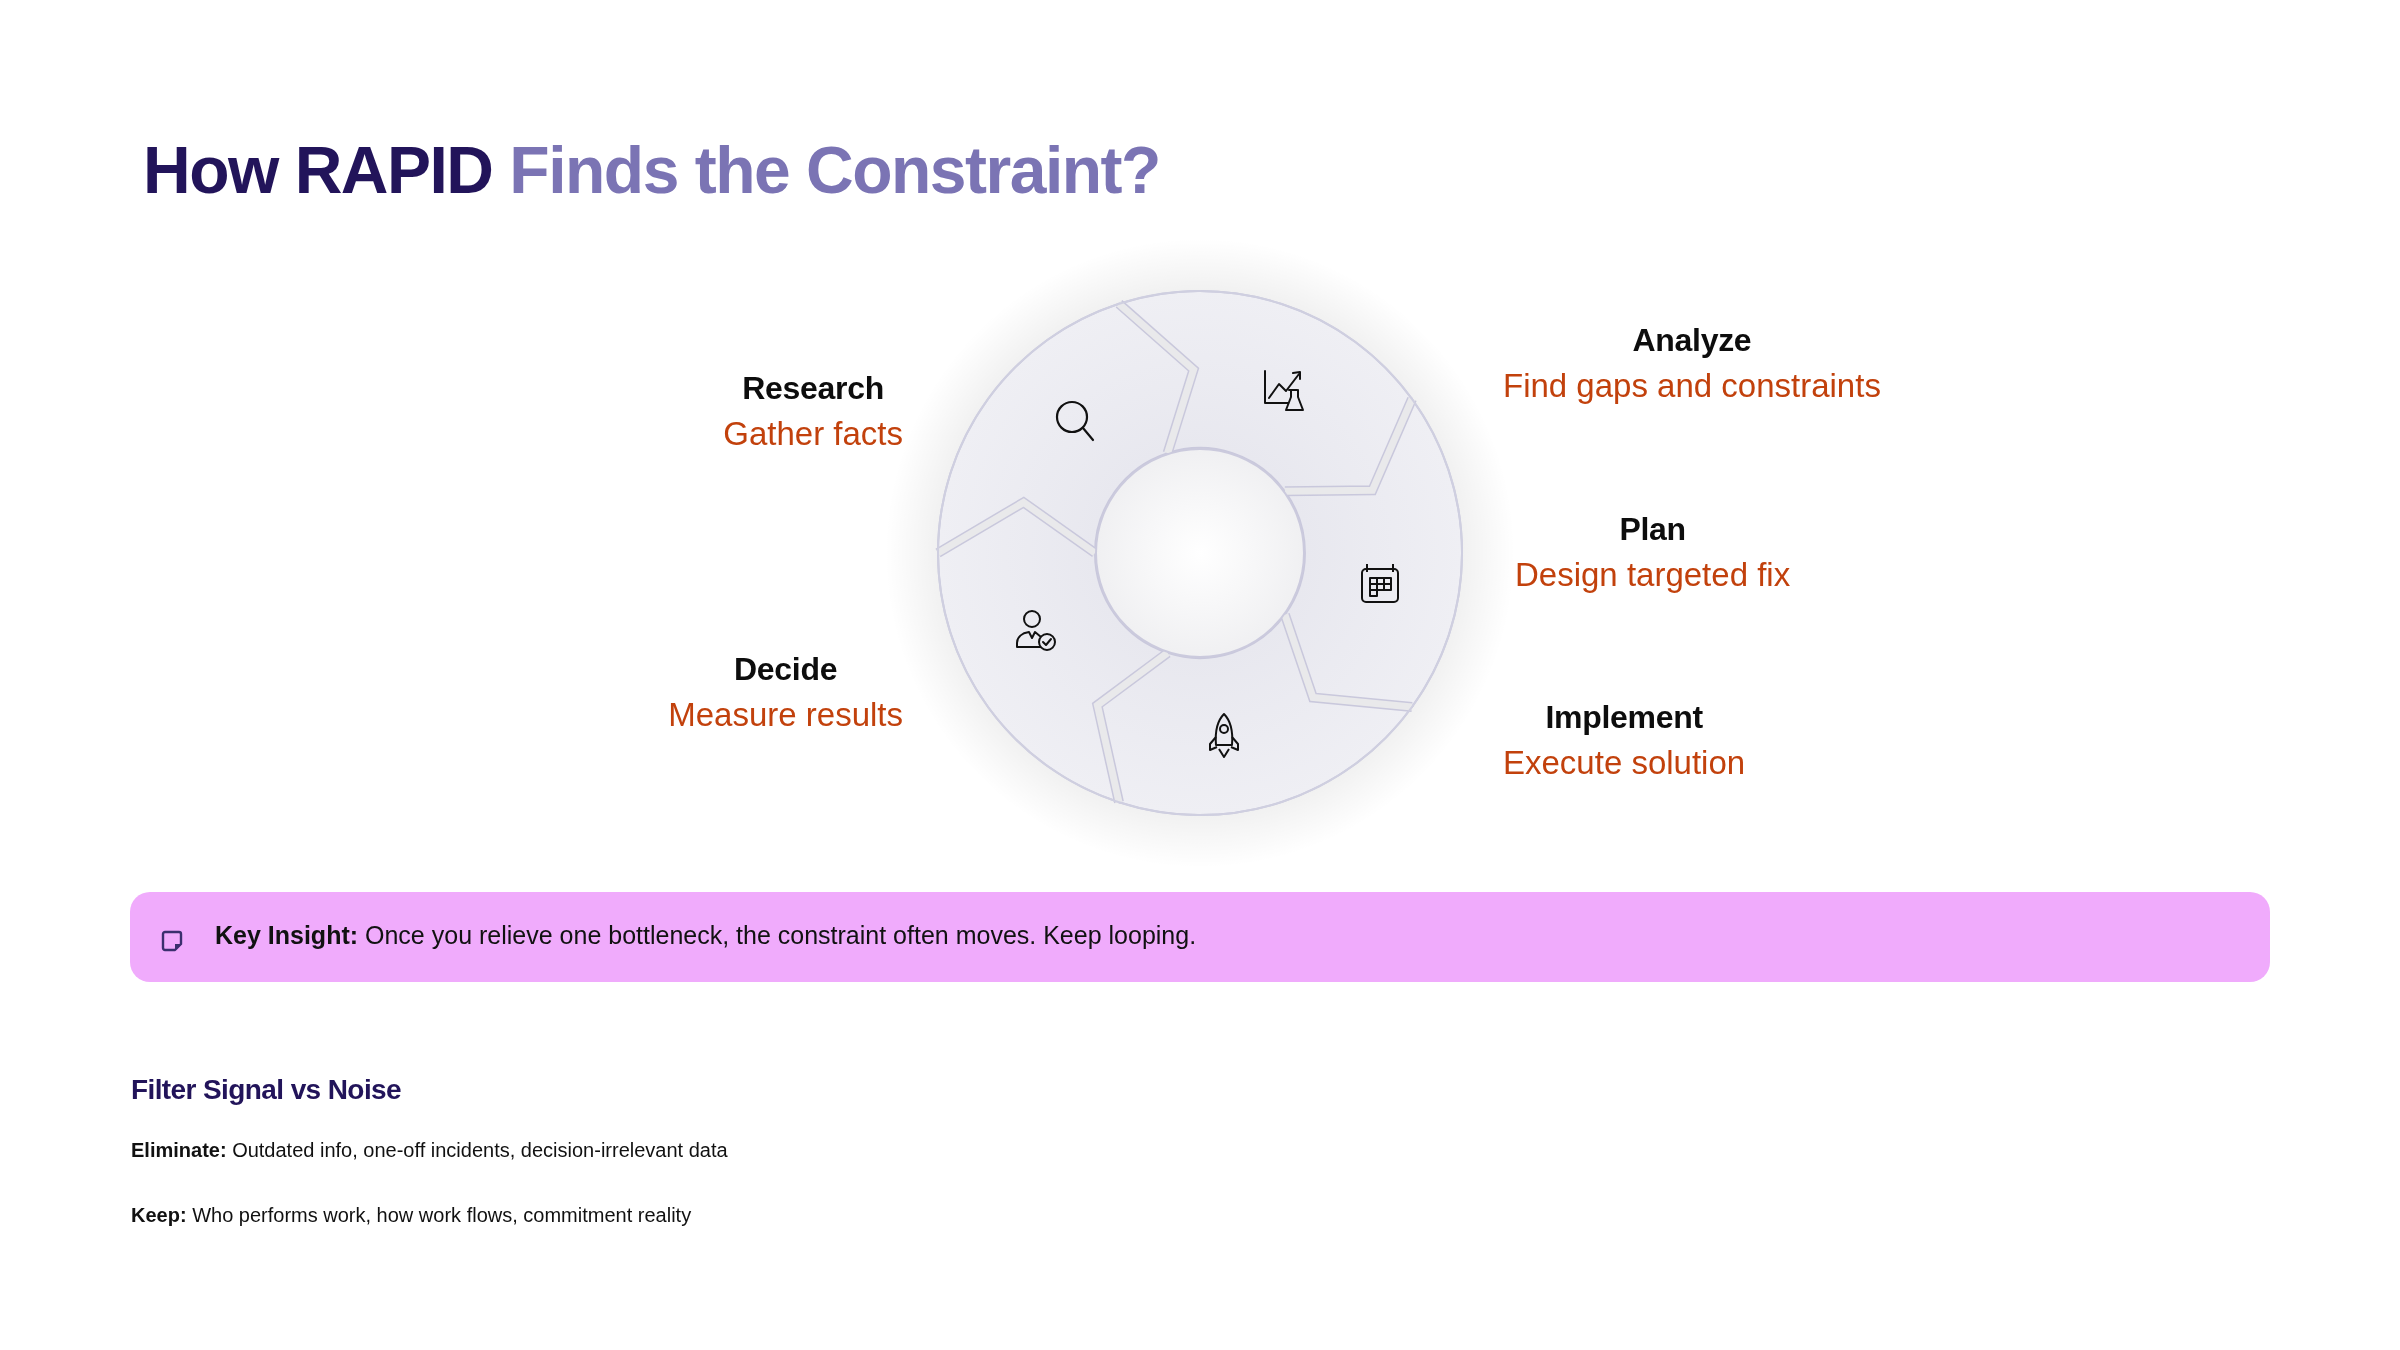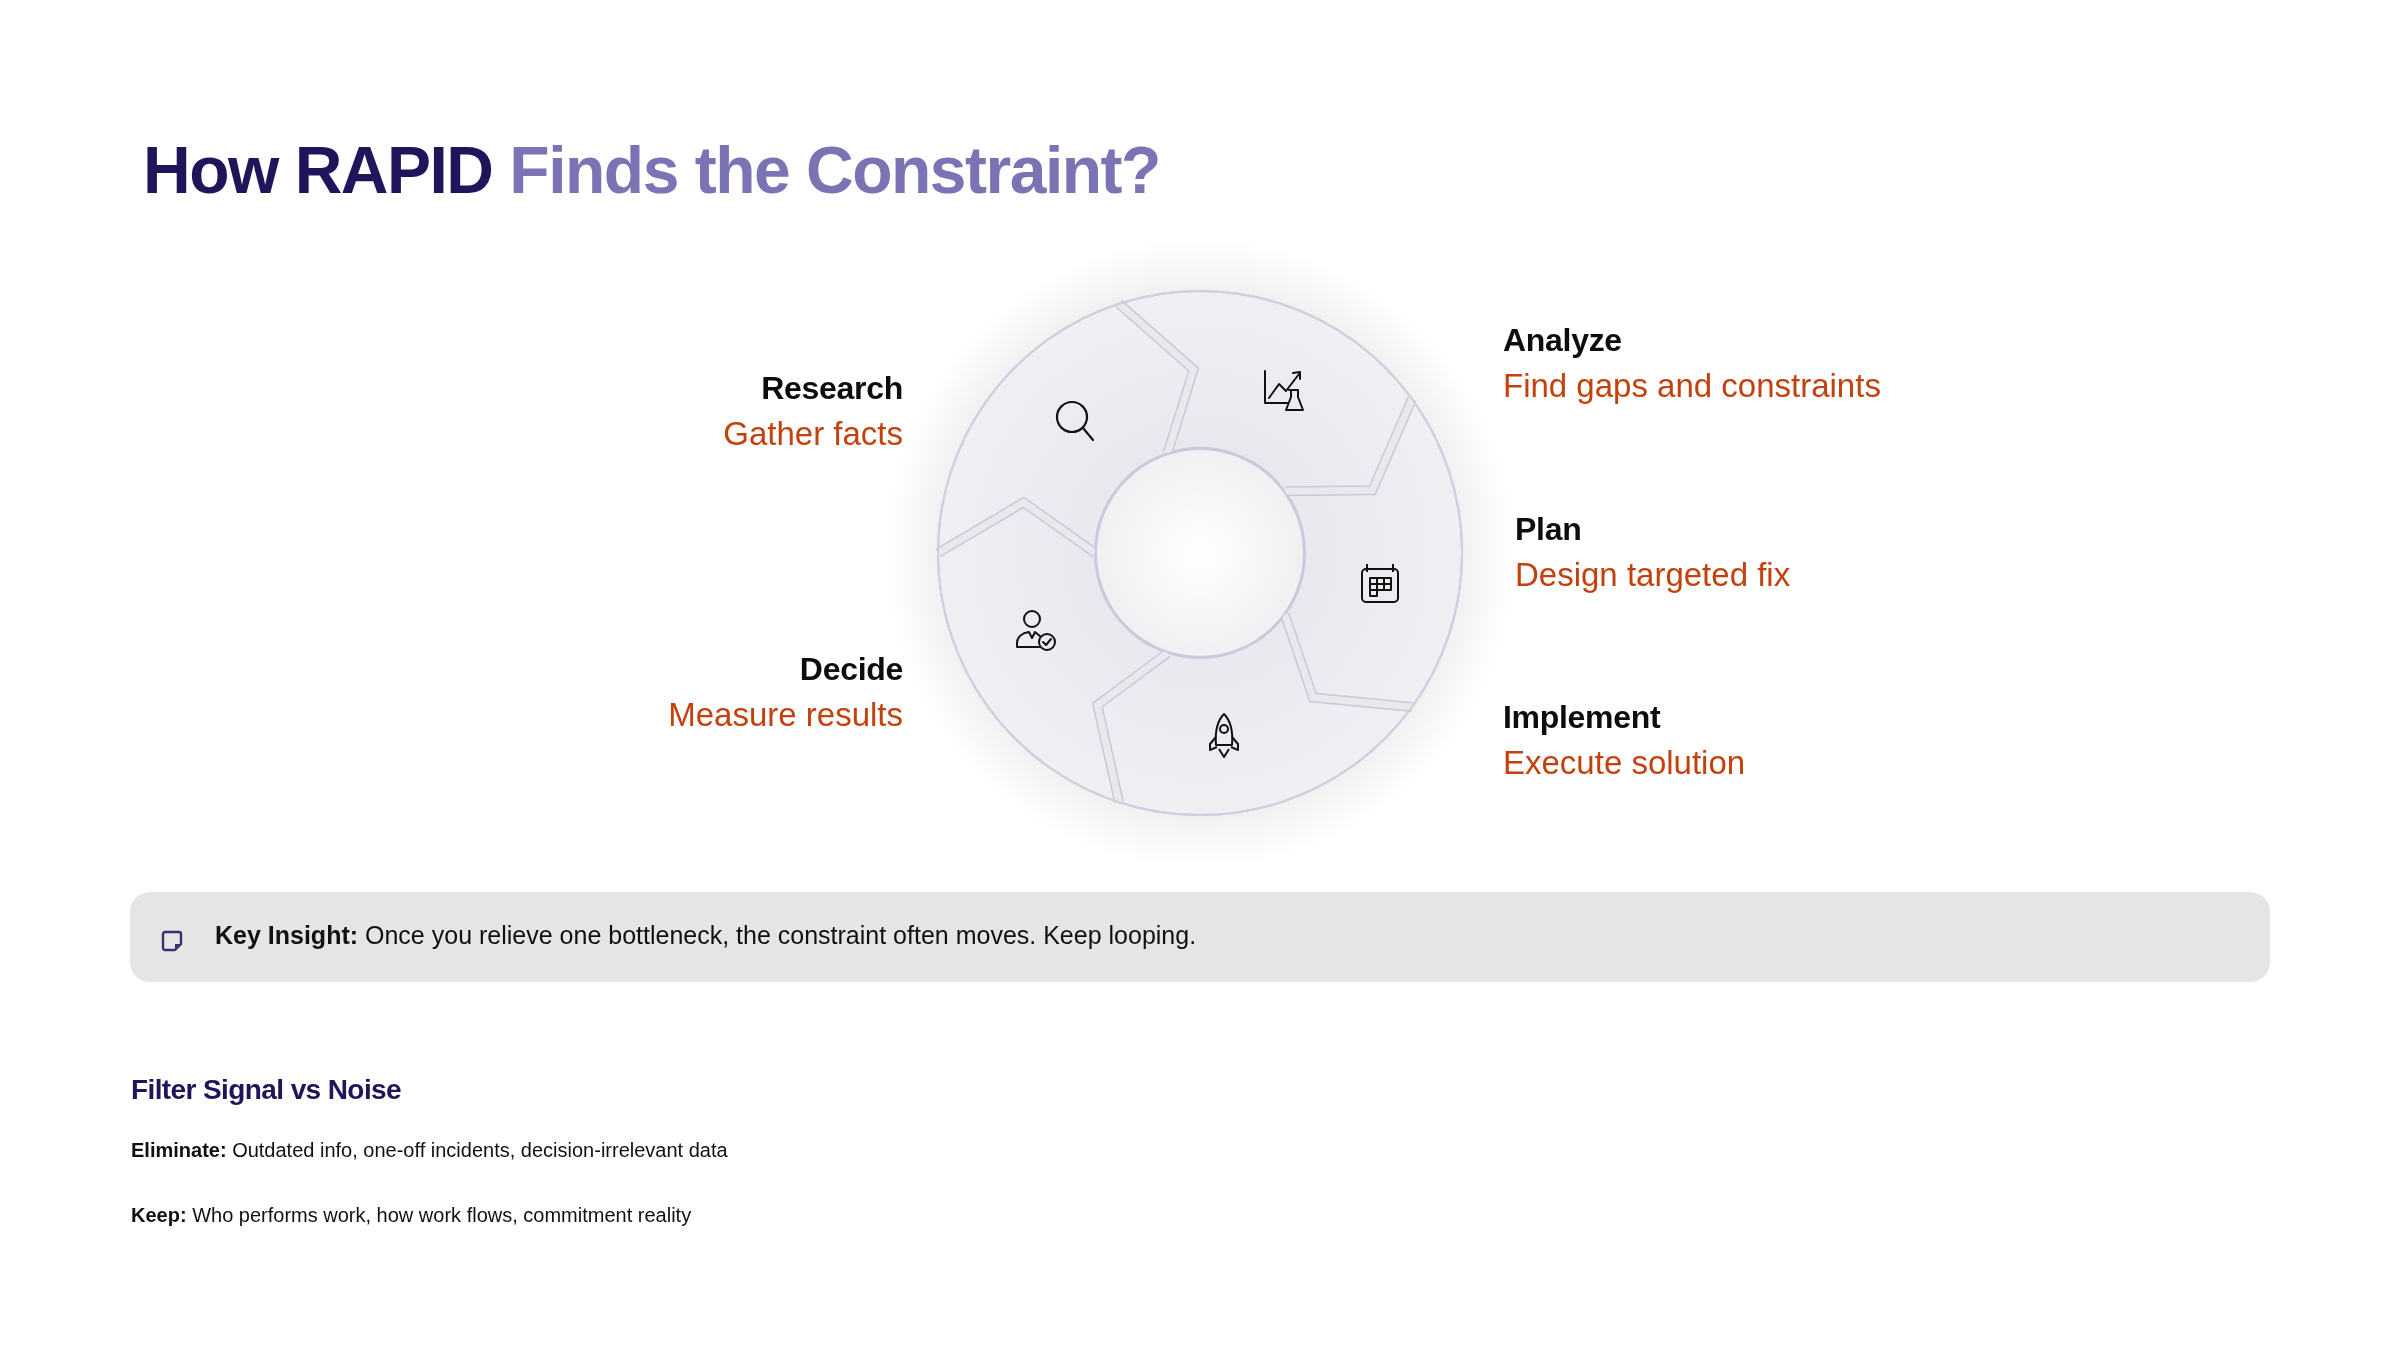--- a/index.html
+++ b/index.html
@@ -12,27 +12,27 @@
     font-size:66px; font-weight:700; letter-spacing:-1.5px; line-height:80px; white-space:nowrap;
   }
   .title .t1 { color:#22145a; }
   .title .t2 { color:#7b74b4; }
 
   .diagram { position:absolute; left:0; top:0; width:2400px; height:1350px; pointer-events:none; }
   .diagram svg { position:absolute; left:0; top:0; }
   .seg { pointer-events:auto; cursor:pointer; }
 
   .step { position:absolute; white-space:nowrap; }
-  .step .name { display:block; font-size:32px; font-weight:700; color:#0d0d0d; line-height:40px; letter-spacing:-0.3px; }
+  .step .name { display:block; font-size:32px; font-weight:700; color:#0d0d0d; line-height:40px; letter-spacing:-0.3px;text-align:center; }
   .step .desc { display:block; font-size:33px; color:#c2410c; line-height:34px; margin-top:9px; }
   .step.left { text-align:right; }
 
   .insight {
     position:absolute; left:130px; top:892px; width:2140px; height:90px;
-    background:#e5e5e5; border-radius:20px; box-sizing:border-box;
+    background:#f0abfc; border-radius:20px; box-sizing:border-box;
   }
   .insight .icon { position:absolute; left:31px; top:38px; width:22px; height:22px; }
   .insight .text { position:absolute; left:85px; top:26px; font-size:25px; line-height:34px; color:#111; white-space:nowrap; }
   .insight .text b { font-weight:700; }
 
   .filter-title {
     position:absolute; left:131px; top:1066px; margin:0;
     font-size:28px; font-weight:700; color:#22145a; letter-spacing:-0.6px; line-height:48px; white-space:nowrap;
   }
   .filter-line { position:absolute; left:131px; font-size:20px; line-height:34px; color:#111; white-space:nowrap; }

